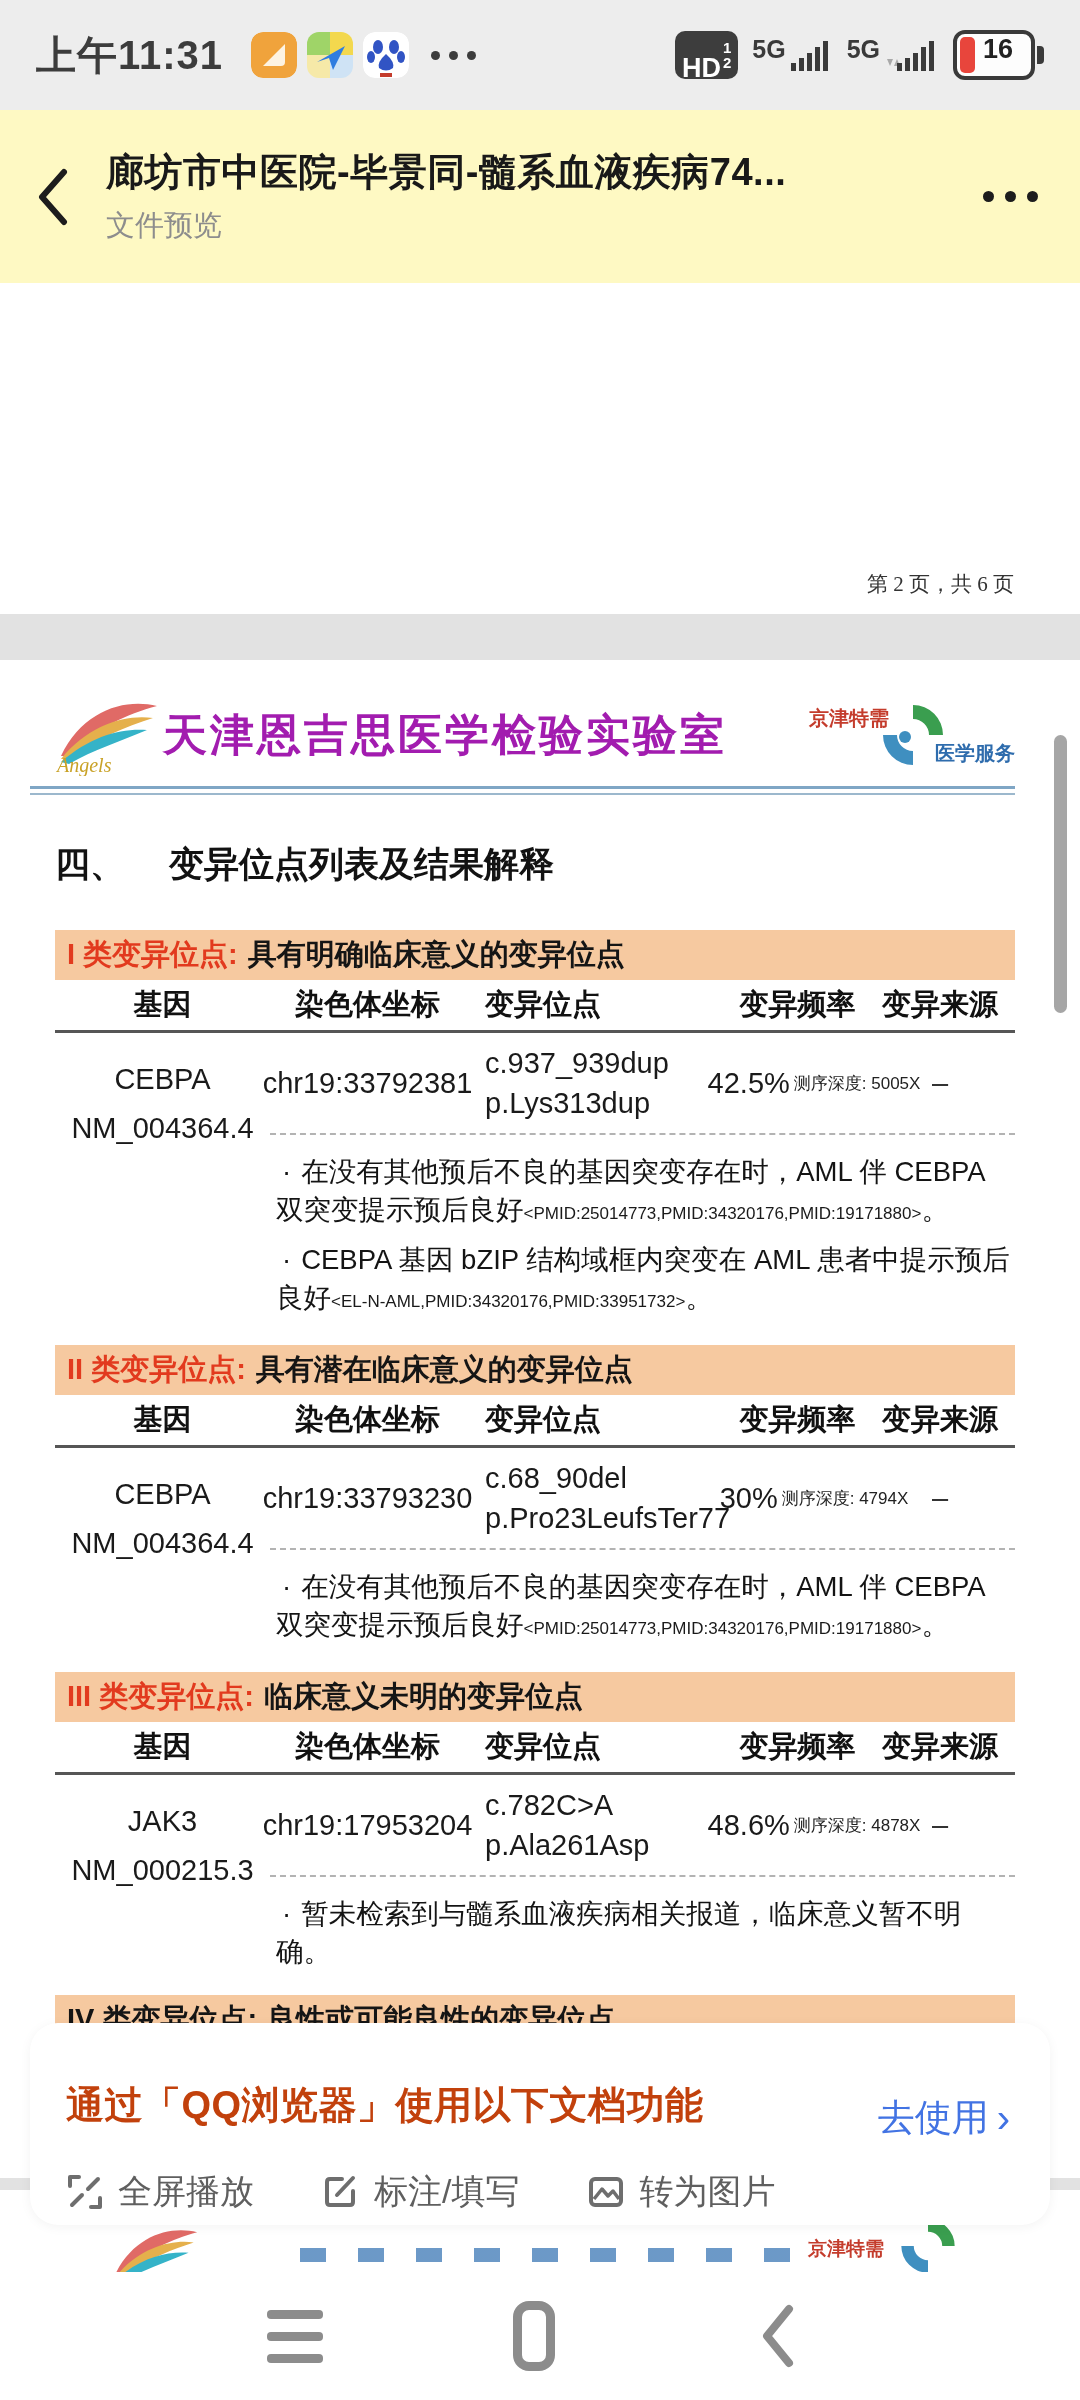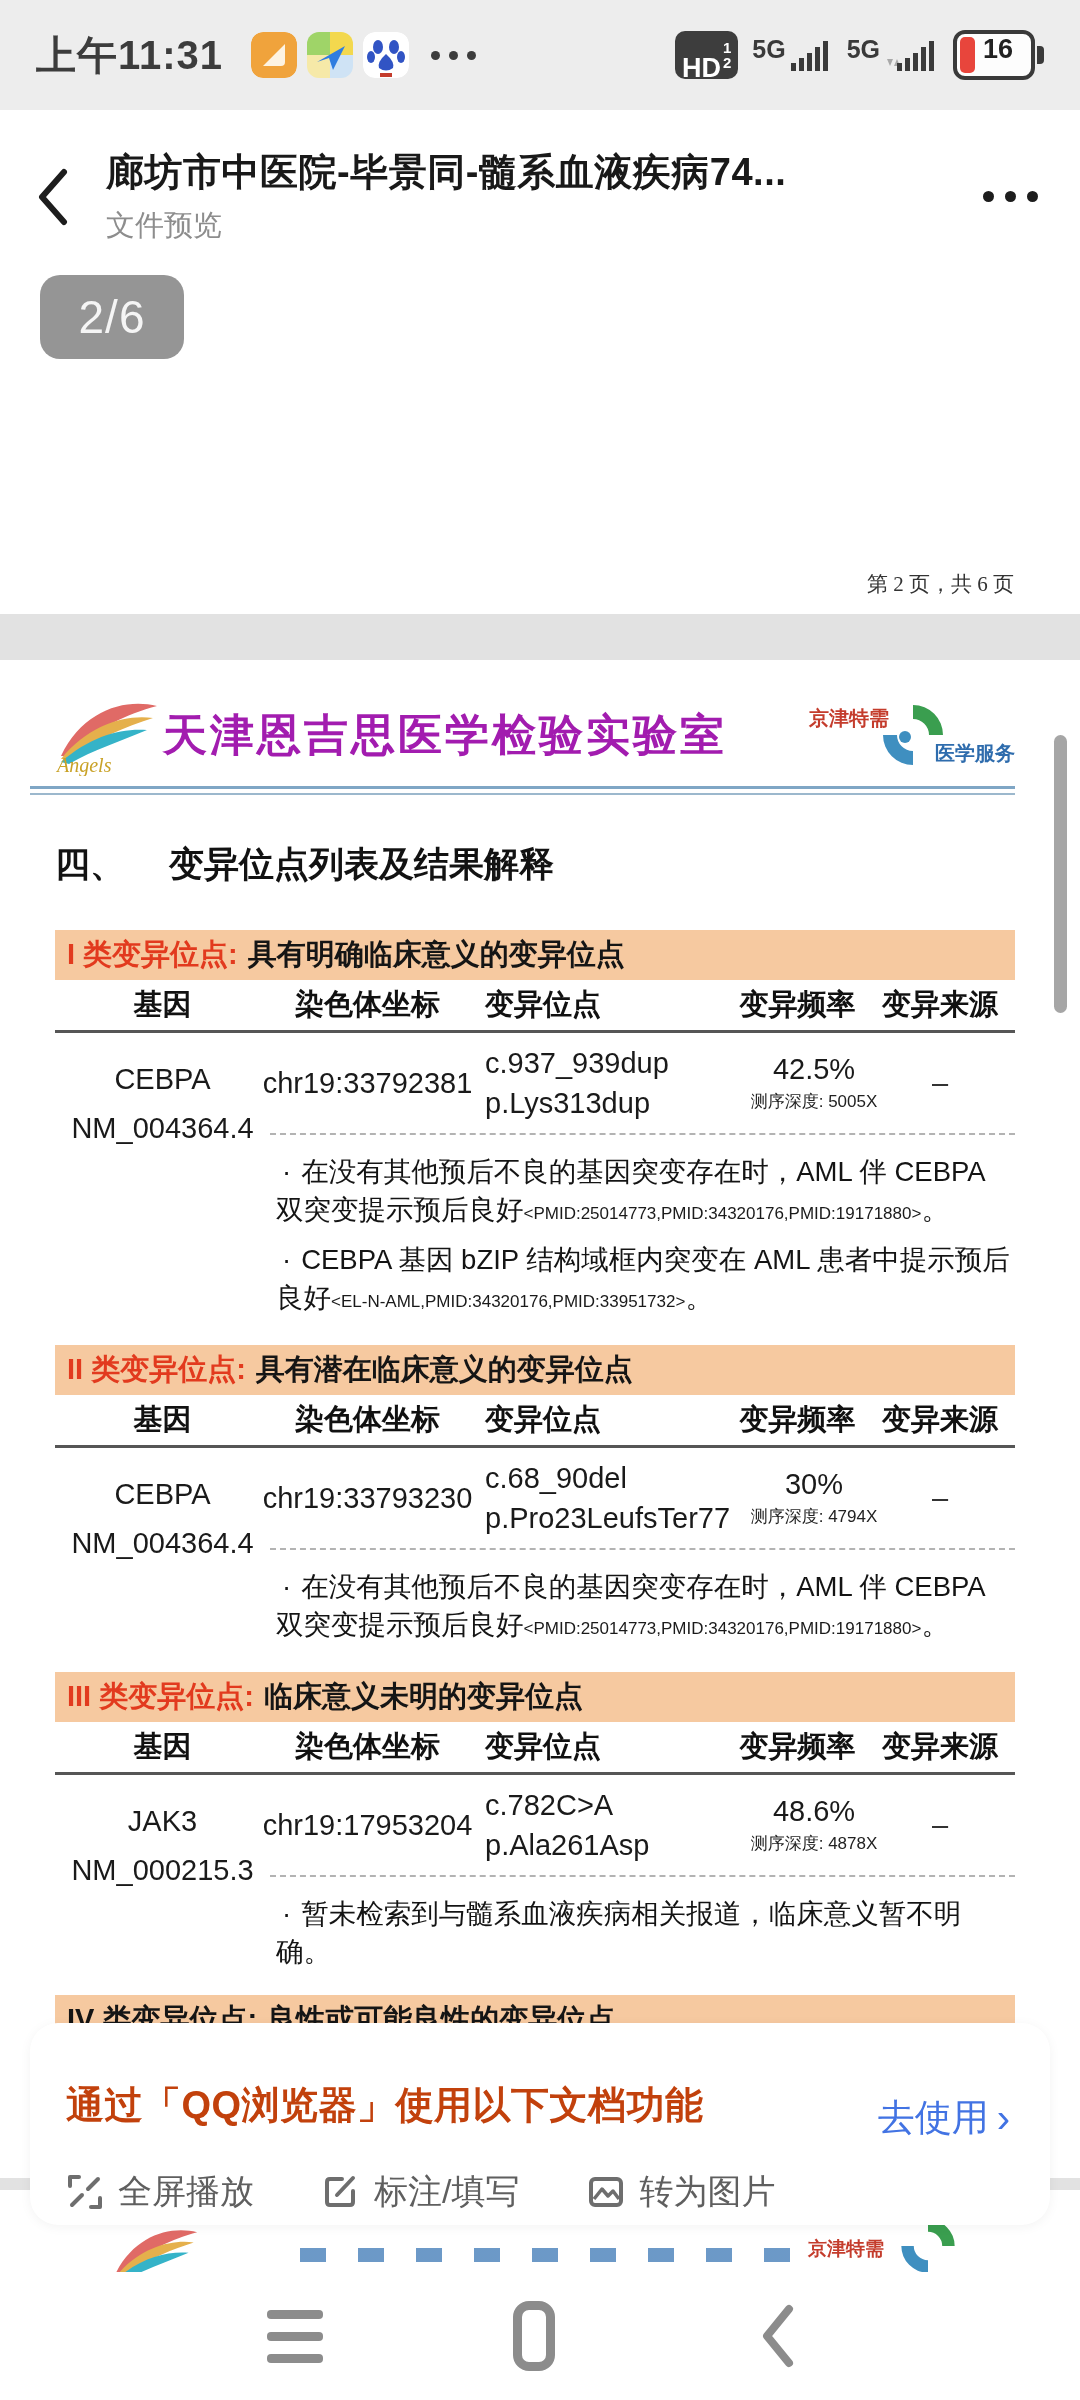--- a/index.html
+++ b/index.html
@@ -29,21 +29,21 @@
   .net .g5{font-size:25px;font-weight:700;color:#3a3a3a;line-height:1;align-self:flex-start;}
   .battery{display:flex;align-items:center;}
   .batt-body{width:74px;height:42px;border:4px solid #3a3a3a;border-radius:12px;position:relative;display:flex;align-items:flex-start;justify-content:center;background:#fdfdfd;overflow:hidden;}
   .batt-fill{position:absolute;left:3px;top:3px;bottom:3px;width:15px;background:#e8453c;border-radius:5px;}
   .batt-num{position:relative;font-size:27px;font-weight:600;color:#222;margin-left:8px;}
   .batt-nub{width:7px;height:18px;background:#3a3a3a;border-radius:0 4px 4px 0;margin-left:2px;}
 
   
   .titlebar{
     position:absolute;left:0;top:110px;width:1080px;height:173px;
-    background:#ffffff;display:flex;align-items:center;box-sizing:border-box;padding:0 36px;
+    background:#fef9c3;display:flex;align-items:center;box-sizing:border-box;padding:0 36px;
   }
   .back-btn{width:60px;height:80px;display:flex;align-items:center;justify-content:flex-start;flex:none;}
   .tb-texts{margin-left:10px;min-width:0;}
   .tb-title{font-size:38px;font-weight:700;color:#191919;white-space:nowrap;letter-spacing:0.5px;}
   .tb-sub{font-size:29px;color:#8d8d8d;margin-top:8px;}
   .tb-menu{margin-left:auto;display:flex;gap:11px;padding:20px 6px;}
   .tb-menu i{width:11px;height:11px;border-radius:50%;background:#1d1d1d;}
 
   
   .viewer{position:absolute;left:0;top:283px;width:1080px;height:1989px;background:#e2e2e2;}
@@ -88,21 +88,21 @@
     height:50px;align-items:center;border-bottom:3px solid #565656;
   }
   .th{font-size:29px;font-weight:700;color:#111;text-align:center;}
   .th.th-left{text-align:left;padding-left:20px;}
 
   .tbody{display:grid;grid-template-columns:215px 195px 265px 135px 150px;}
   .cell{font-size:29px;color:#1a1a1a;}
   .cell-gene{grid-column:1;grid-row:1/3;display:flex;flex-direction:column;align-items:center;padding-top:30px;gap:16px;}
   .cell-coord{grid-column:2;grid-row:1;display:flex;align-items:center;justify-content:center;}
   .cell-variant{grid-column:3;grid-row:1;padding:10px 0 10px 20px;line-height:40px;display:flex;flex-direction:column;justify-content:center;}
-  .cell-freq{grid-column:4;grid-row:1;display:flex;flex-direction:column;align-items:center;justify-content:center;gap:4px;margin-left:33px;}
+  .cell-freq{grid-column:4;grid-row:1;display:flex;flex-direction:row;align-items:center;justify-content:center;gap:4px;margin-left:33px;}
   .freq-depth{font-size:17px;color:#222;white-space:nowrap;}
   .cell-source{grid-column:5;grid-row:1;display:flex;align-items:center;justify-content:center;color:#333;}
   .cell-note{
     grid-column:2/6;grid-row:2;border-top:2px dashed #b3b3b3;
     padding:10px 0 14px 6px;
   }
   .note{font-size:27.5px;line-height:38px;color:#141414;margin-top:8px;}
   .note .bullet{margin:0 10px 0 6px;}
   .note .ref{font-size:17px;color:#1a1a1a;}
 
@@ -408,21 +408,20 @@
         </svg>
         <div class="p3-blue"></div>
         <span class="p3-red">京津特需</span>
         <svg class="p3-swirl" width="64" height="64" viewBox="0 0 72 72">
           <path d="M36 6 A30 30 0 0 1 66 36 L52 36 A16 16 0 0 0 36 20 Z" fill="#3a9e4f"></path>
           <path d="M36 66 A30 30 0 0 1 6 36 L20 36 A16 16 0 0 0 36 52 Z" fill="#3f8fc0"></path>
         </svg>
       </div>
     </div>
 
-    <div class="page-indicator">2/6</div>
     <div class="scrollbar"></div>
   </div>
 
   <div class="qq-card">
     <div class="qq-top">
       <span class="qq-title">通过「QQ浏览器」使用以下文档功能</span>
       <span class="qq-action">
         <span>去使用</span>
         <span style="font-size:40px;font-weight:400;">›</span>
       </span>

